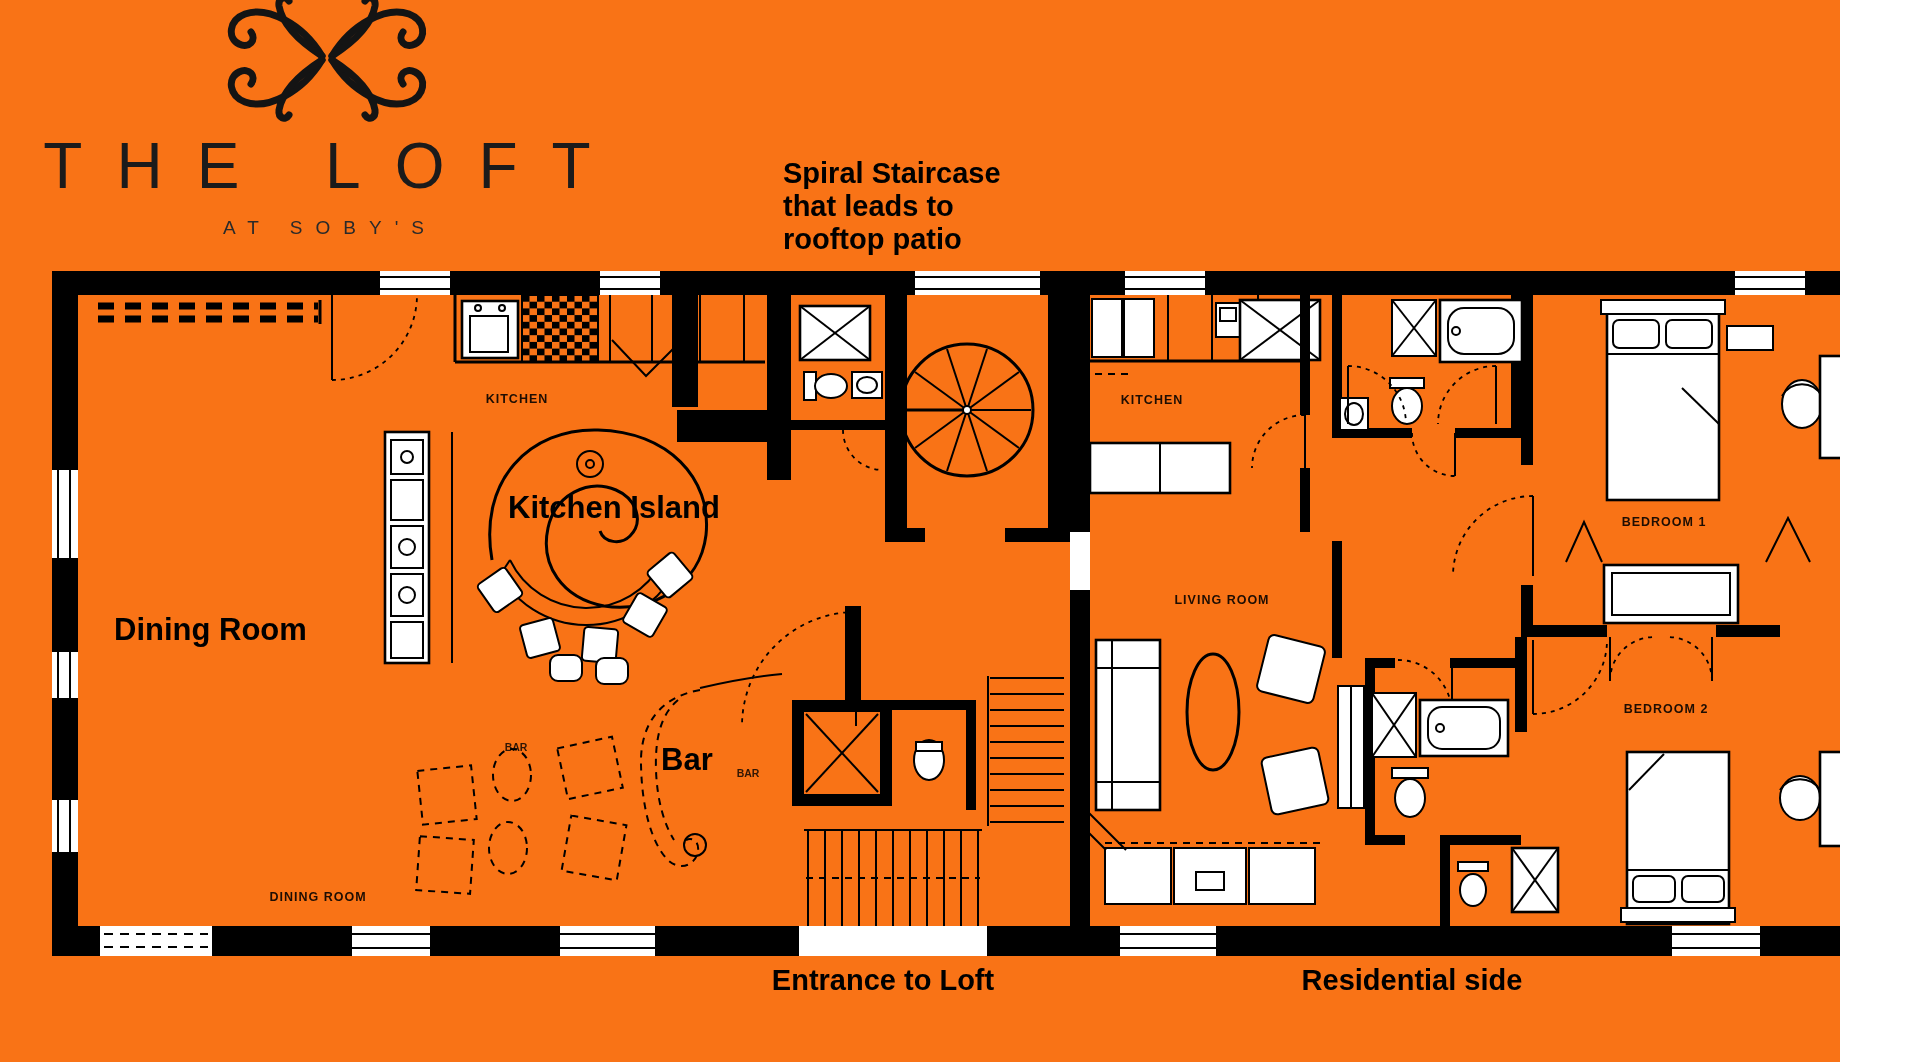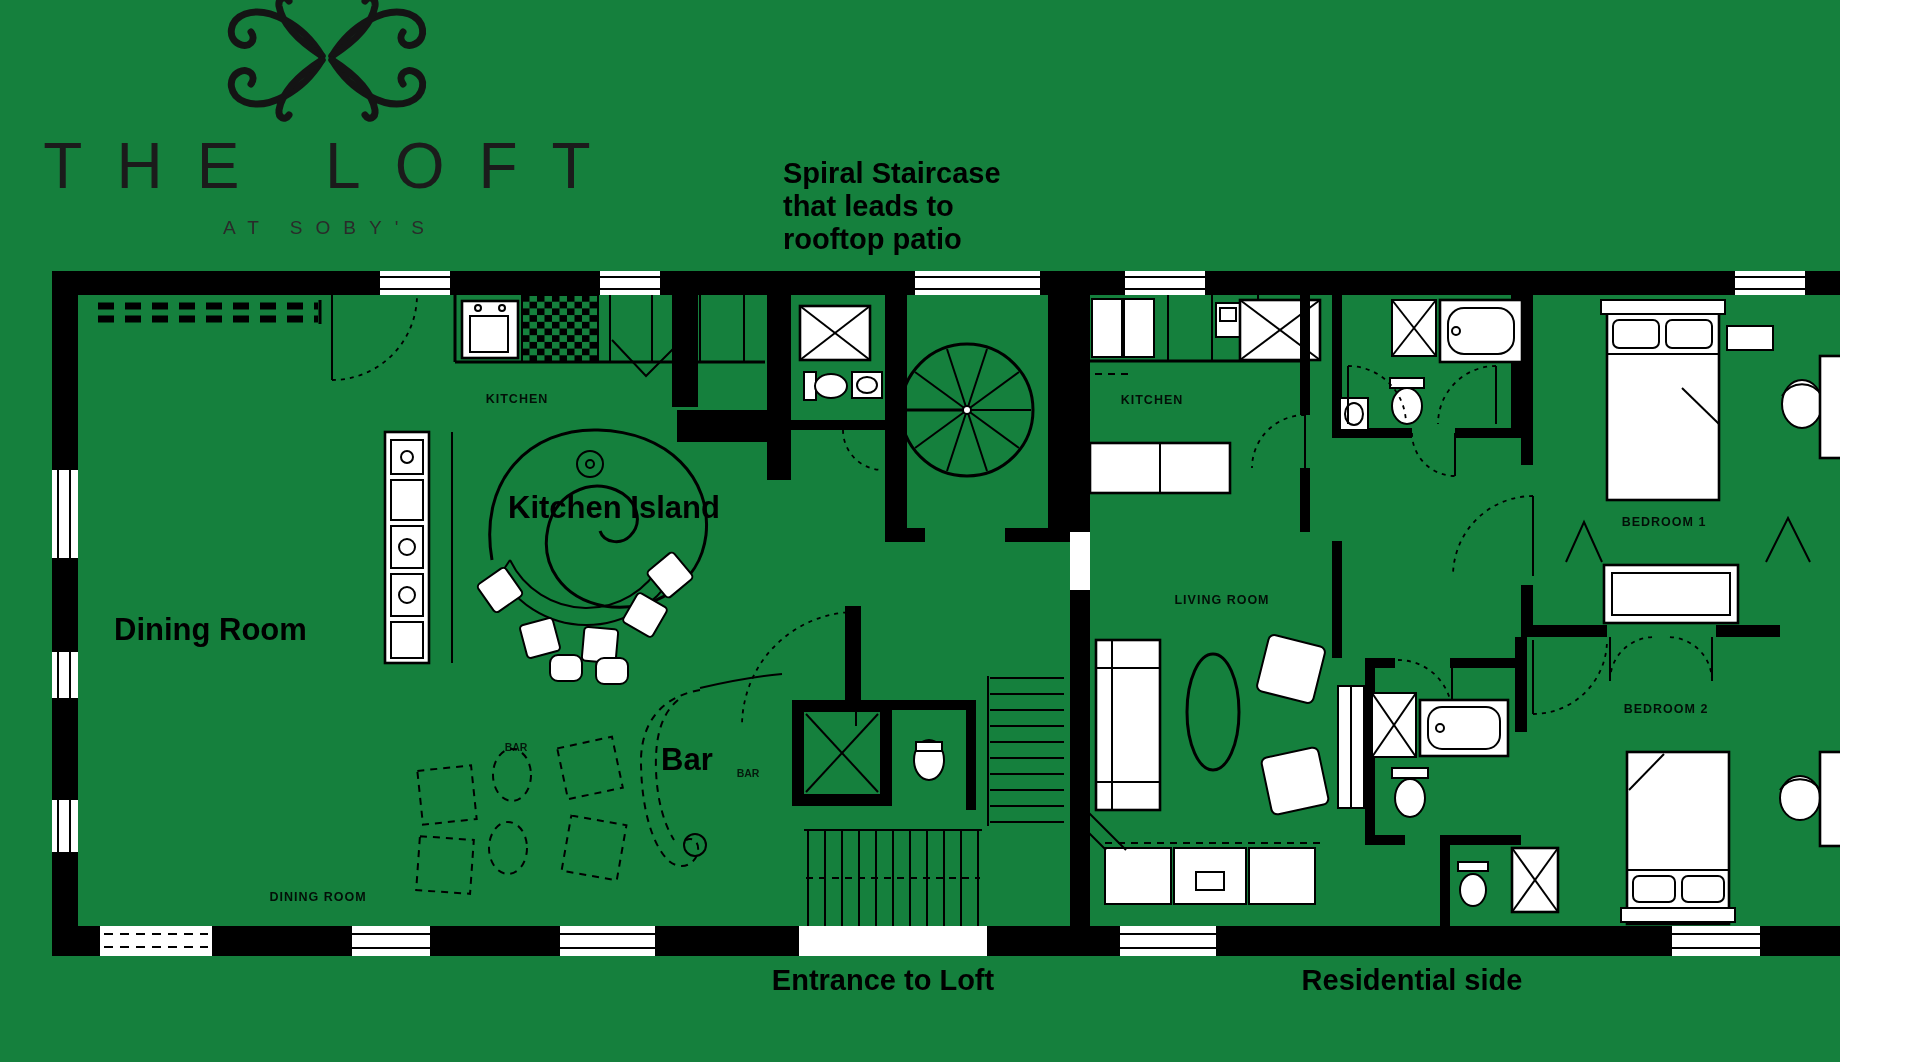--- a/index.html
+++ b/index.html
@@ -1,16 +1,16 @@
 <!DOCTYPE html>
 <html><head>
 <meta charset="utf-8">
 <style>
   html,body{margin:0;padding:0;background:#fff;}
-  .page{position:relative;width:1840px;height:1062px;background:#15803d;overflow:hidden;}
+  .page{position:relative;width:1840px;height:1062px;background:#f97316;overflow:hidden;}
   svg{display:block;}
   text{font-family:"Liberation Sans",sans-serif;fill:#000;}
   .w{fill:#000;stroke:none;}
   .ln{fill:none;stroke:#000;stroke-width:2;}
   .ln3{fill:none;stroke:#000;stroke-width:3;}
   .fx{fill:#fff;stroke:#000;stroke-width:2;}
   .fx3{fill:#fff;stroke:#000;stroke-width:2.6;}
   .dsh{fill:none;stroke:#000;stroke-width:2;stroke-dasharray:7 6;}
   .arc{fill:none;stroke:#000;stroke-width:1.8;stroke-dasharray:4 5;}
   .sd{fill:none;stroke:#000;stroke-width:7;stroke-dasharray:16 11;}

